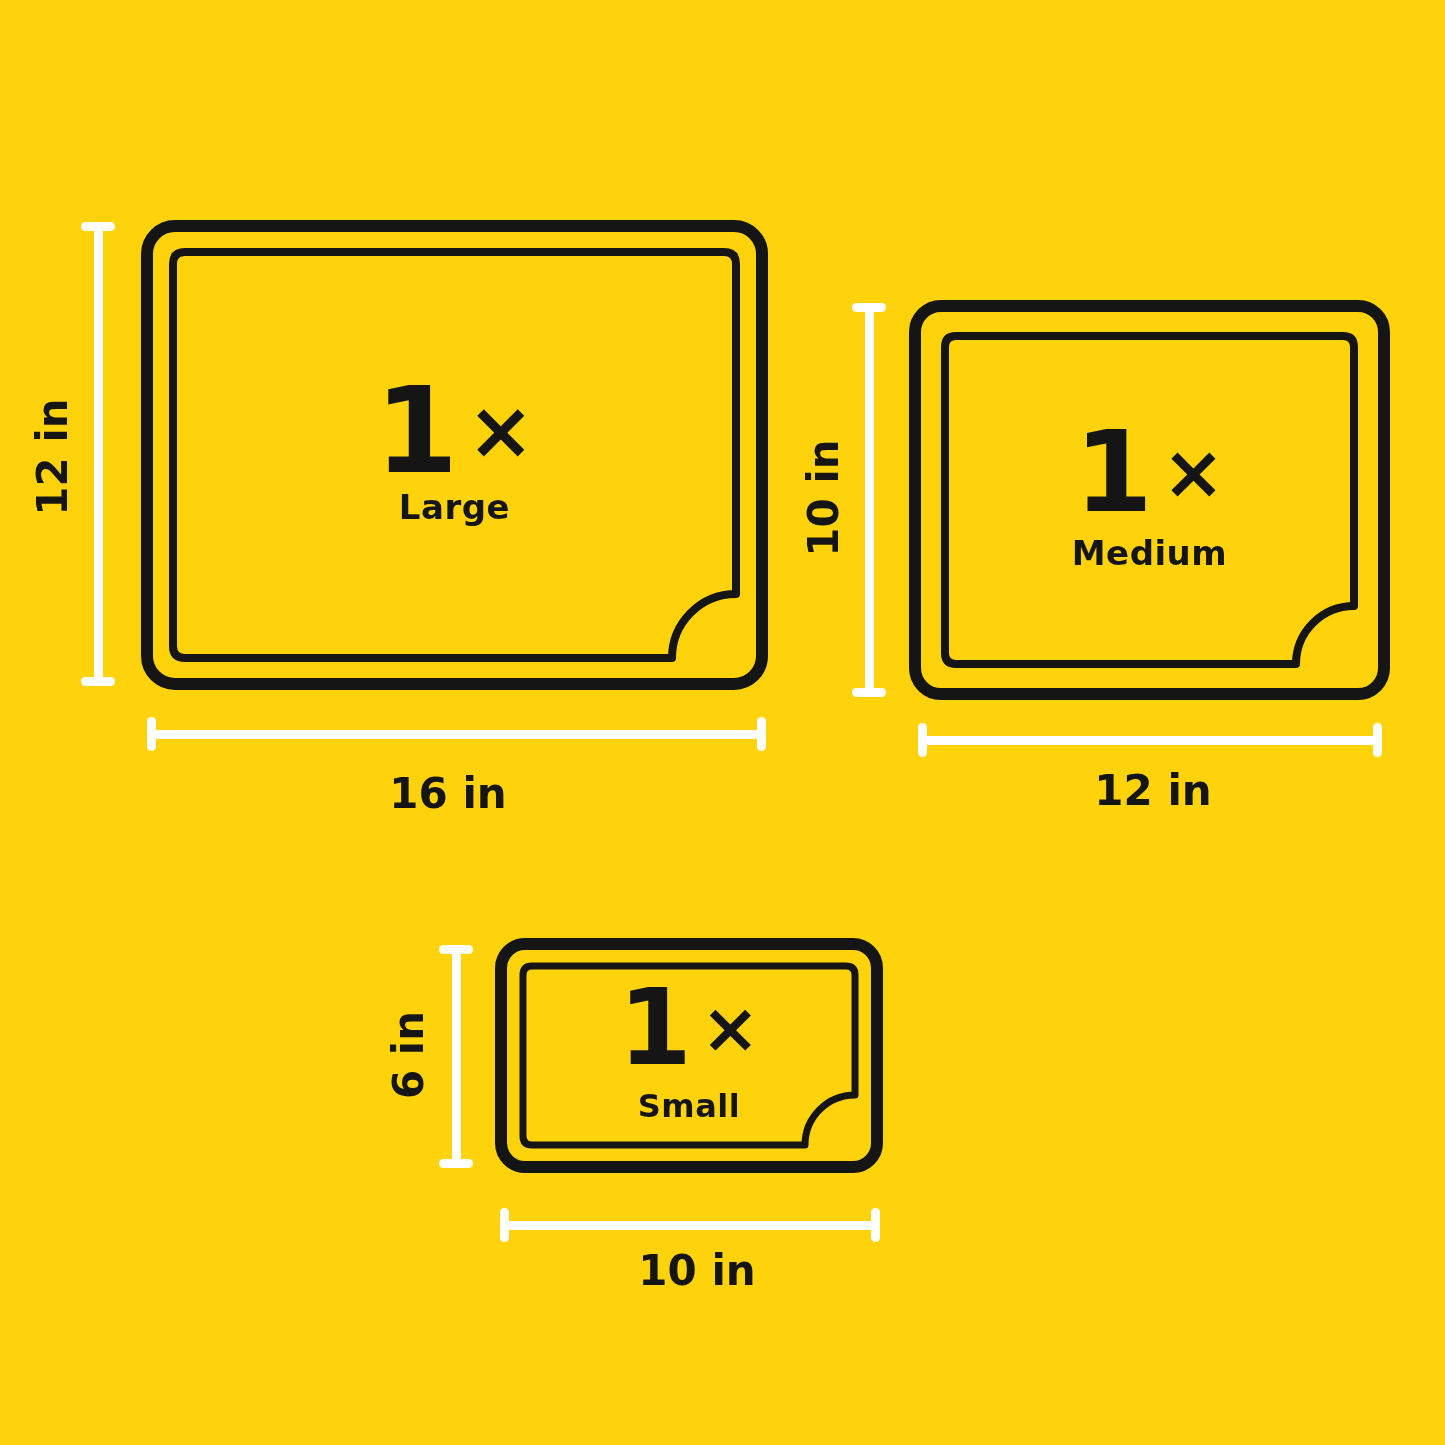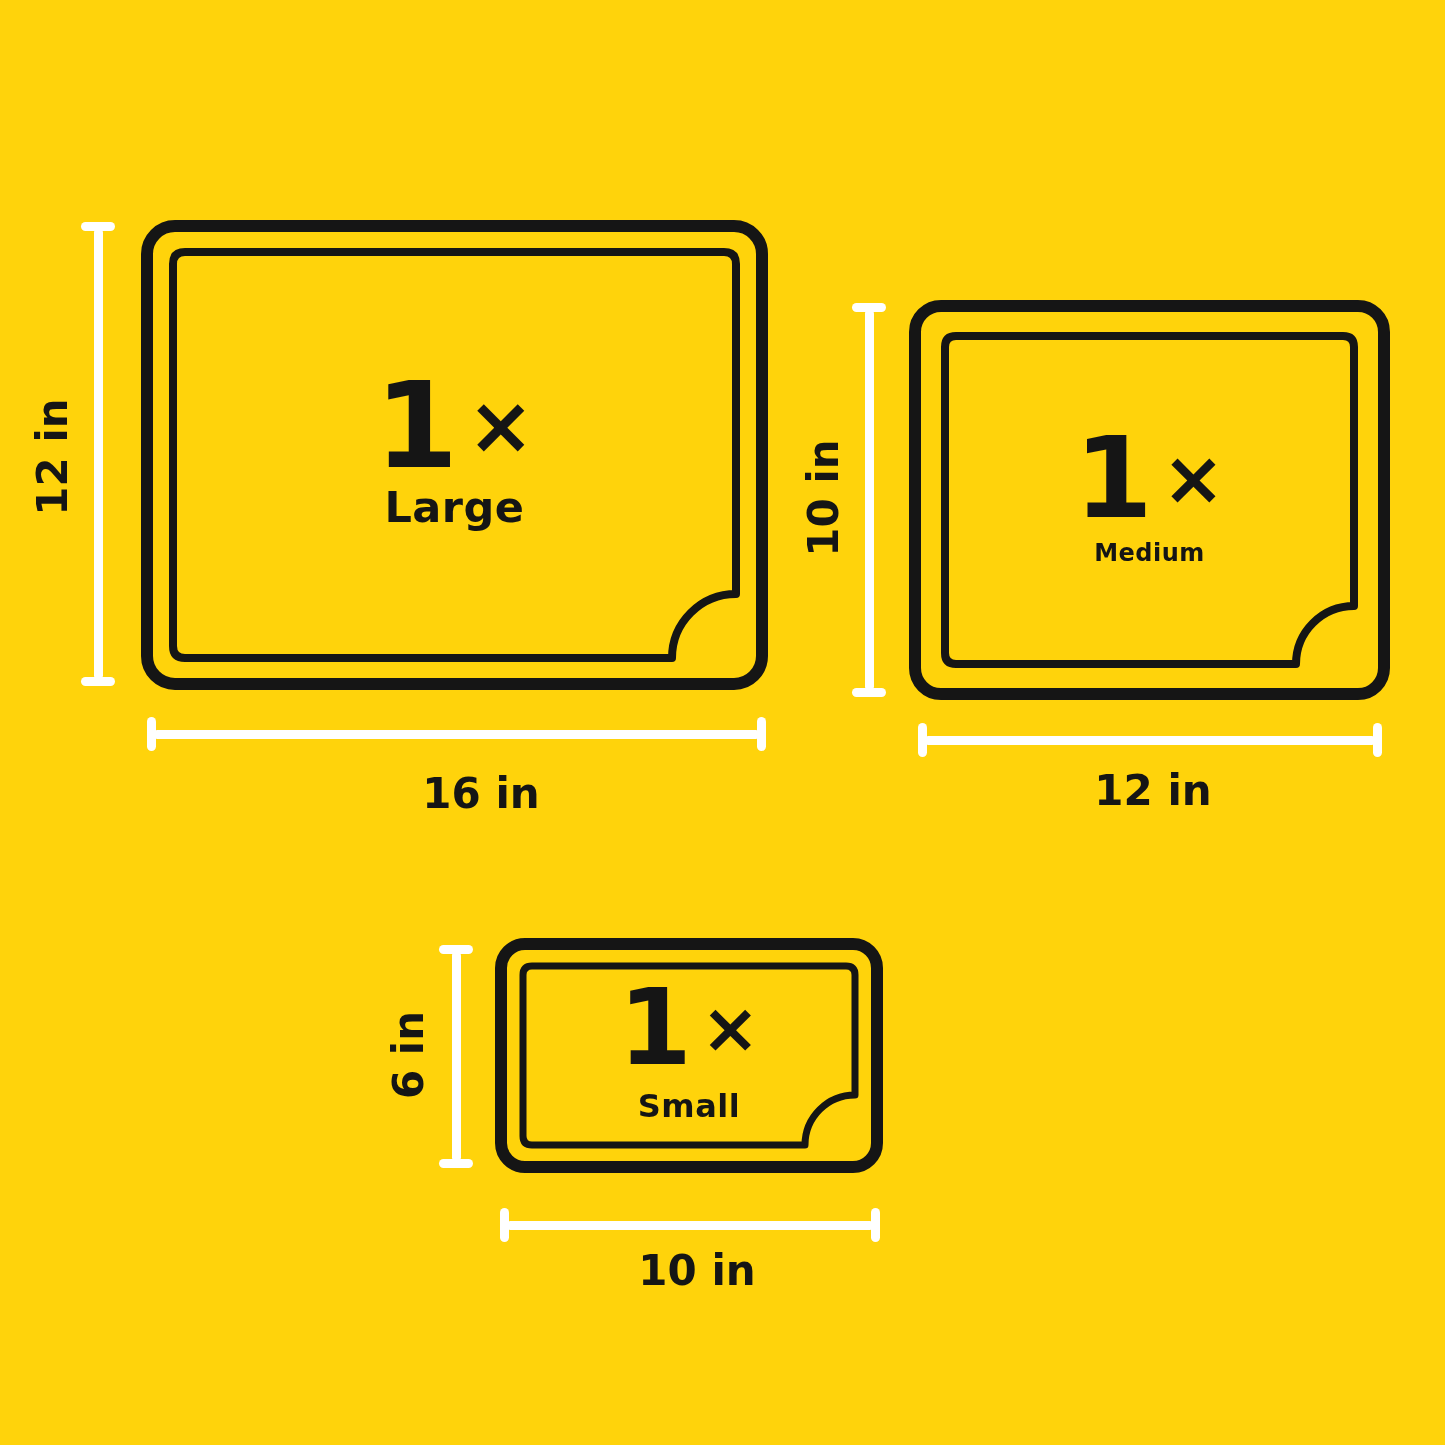--- a/index.html
+++ b/index.html
@@ -25,24 +25,24 @@
   }
   .qty-digit{letter-spacing:0;}
   .qty-mult{margin-left:9px;}
   .size-name{
     font-weight:bold;color:var(--ink,#151515);
     letter-spacing:0.5px;
   }
   
   .overlay.large  .qty-digit{font-size:120px;}
   .overlay.large  .qty-mult{font-size:80px;}
-  .overlay.large  .size-name{font-size:43px;margin-top:8px;text-align:center;}
+  .overlay.large  .size-name{font-size:34px;margin-top:8px;text-align:center;}
   .overlay.medium .qty-digit{font-size:113px;}
   .overlay.medium .qty-mult{font-size:75px;}
-  .overlay.medium .size-name{font-size:24px;margin-top:15px;}
+  .overlay.medium .size-name{font-size:34px;margin-top:15px;}
   .overlay.small  .qty-digit{font-size:106px;}
   .overlay.small  .qty-mult{font-size:70px;}
   .overlay.small  .size-name{font-size:32px;margin-top:16px;}
 
   
   .dim{position:absolute;display:flex;}
   .dim-v{flex-direction:column;align-items:center;justify-content:space-between;width:34px;}
   .dim-h{flex-direction:row;align-items:center;justify-content:space-between;height:34px;}
   .cap-h{width:34px;height:9px;border-radius:4.5px;background:var(--dimension-line,#fff);flex:0 0 auto;}
   .cap-v{width:9px;height:34px;border-radius:4.5px;background:var(--dimension-line,#fff);flex:0 0 auto;}
@@ -56,21 +56,21 @@
     transform:translate(-50%,-50%);
   }
   .dim-label.rot{transform:translate(-50%,-50%) rotate(-90deg);}
 
   
   #sheet-large  {left:141px;top:220px;width:627px;height:470px;}
   #overlay-large{left:141px;top:220px;width:627px;height:470px;}
   #dimv-large   {left:81px; top:222px;height:464px;}
   #dimh-large   {left:147px;top:717px;width:619px;}
   #lblv-large   {left:52px; top:457px;}
-  #lblh-large   {left:481px;top:793px;}
+  #lblh-large   {left:448px;top:793px;}
 
   #sheet-medium  {left:909px;top:300px;width:481px;height:400px;}
   #overlay-medium{left:909px;top:300px;width:481px;height:400px;}
   #dimv-medium   {left:852px;top:303px;height:394px;}
   #dimh-medium   {left:918px;top:723px;width:464px;}
   #lblv-medium   {left:823px;top:498px;}
   #lblh-medium   {left:1153px;top:790px;}
 
   #sheet-small  {left:495px;top:938px;width:388px;height:235px;}
   #overlay-small{left:495px;top:938px;width:388px;height:235px;}

